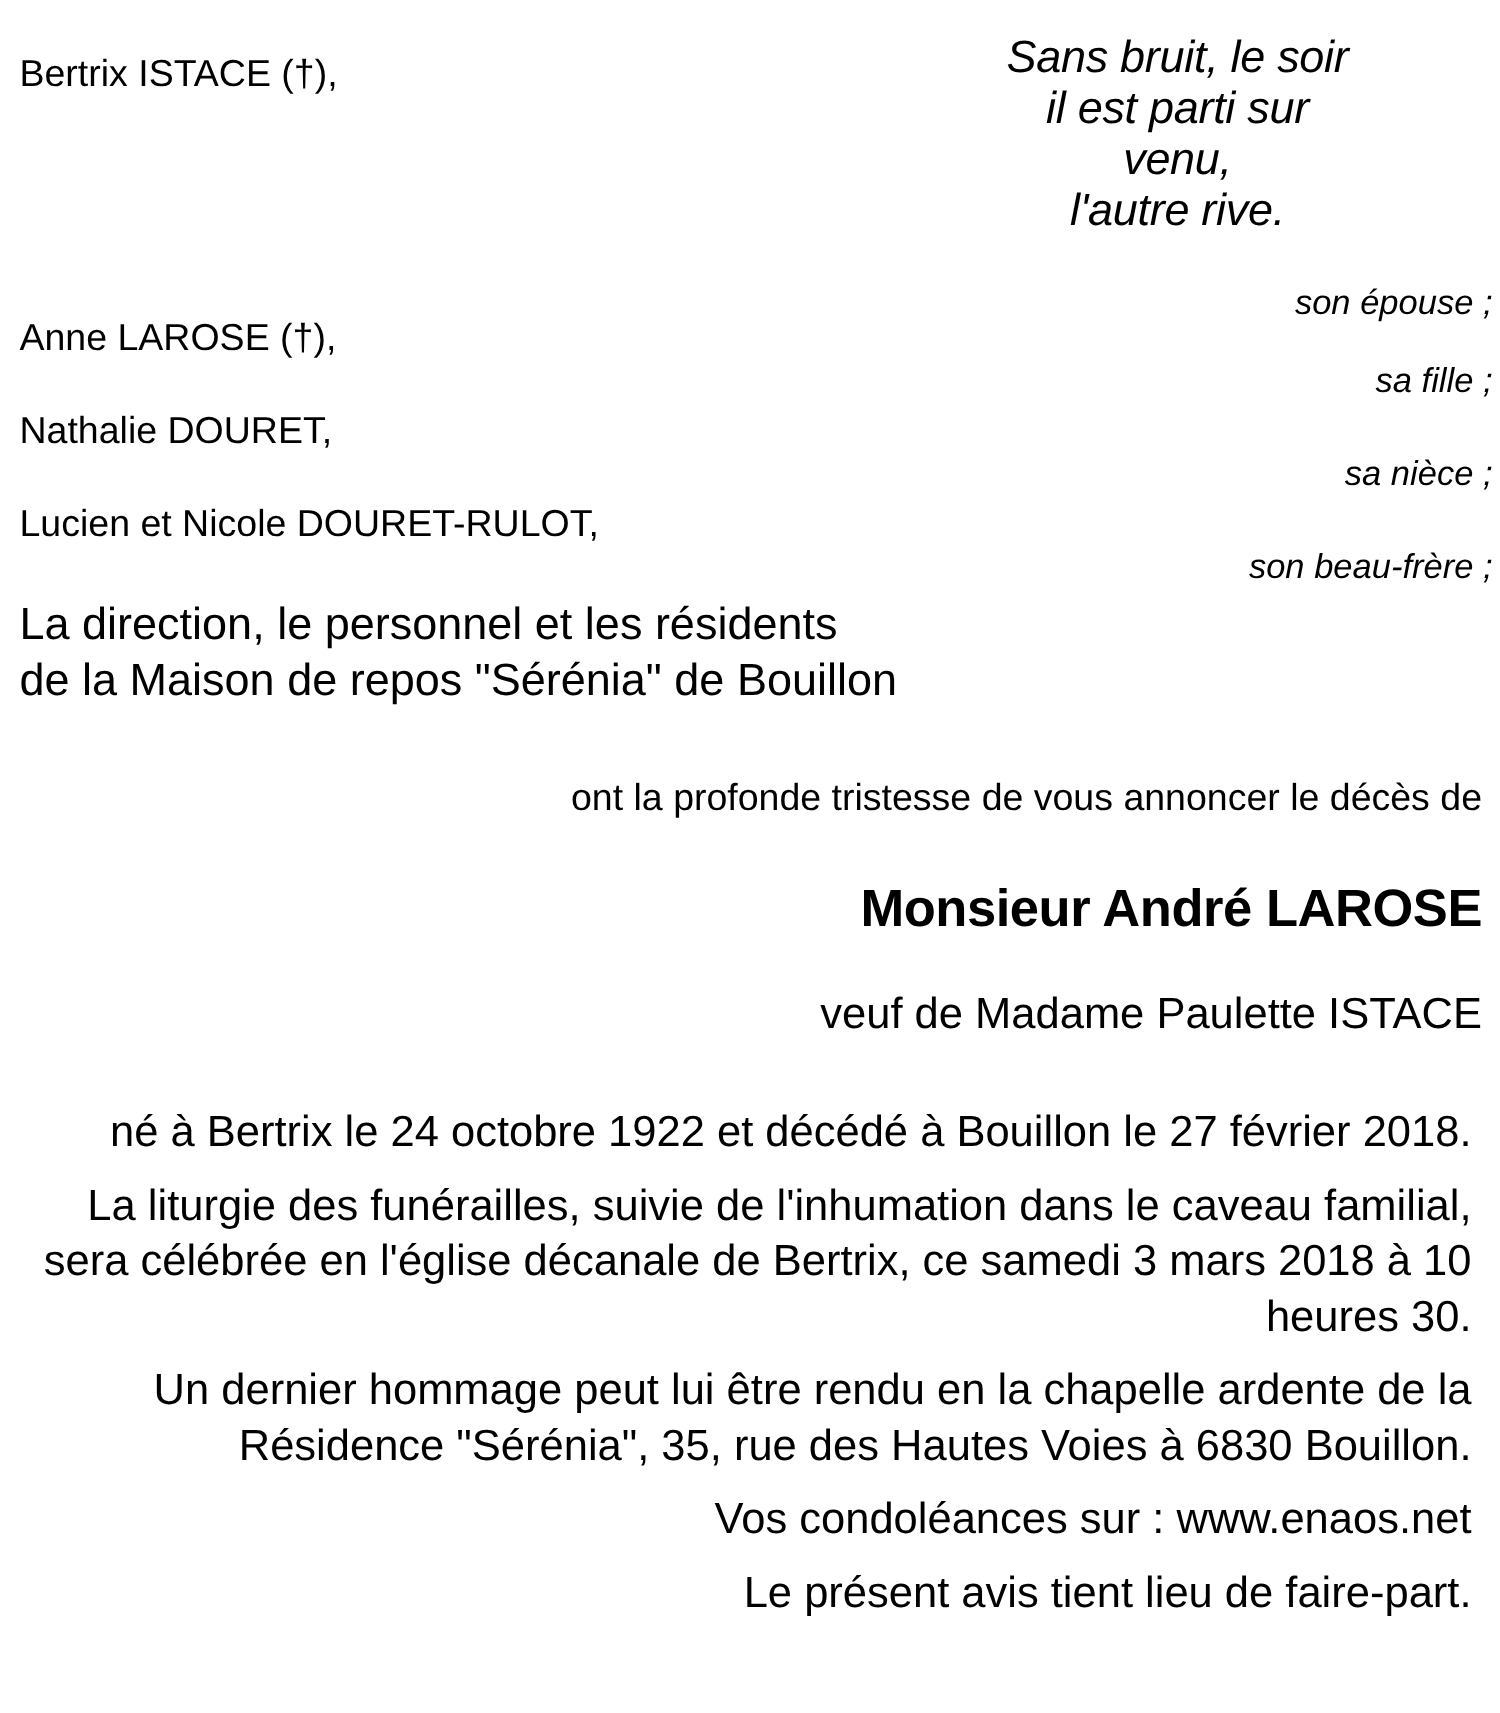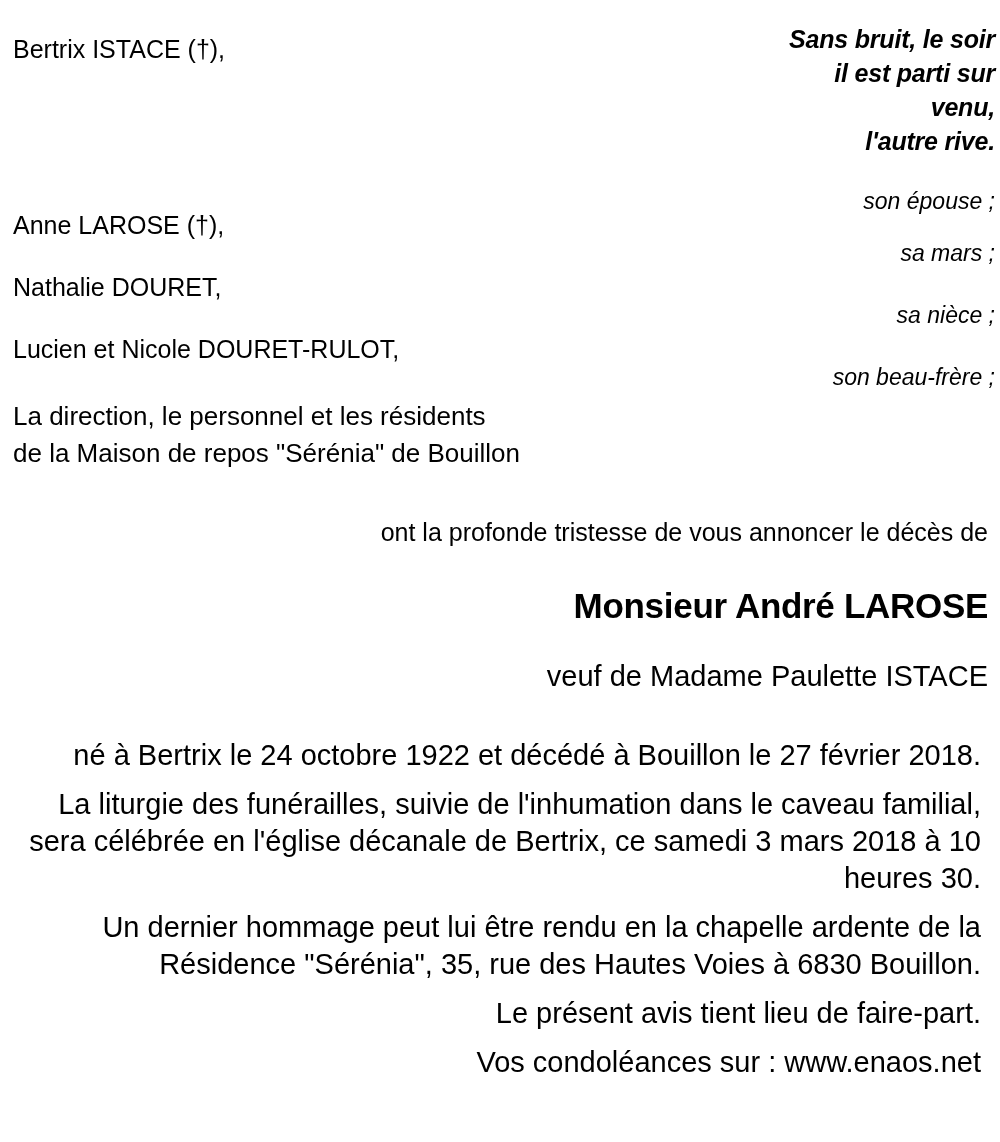--- a/index.html
+++ b/index.html
@@ -30,24 +30,24 @@
     top: 0;
     width: 1000px;
     height: 500px;
   }
 
   .epitaph {
     position: absolute;
     right: 5px;
     top: 22px;
     width: 420px;
-    text-align: right;
+    text-align: center;
     font-style: italic;
-    font-weight: bold;
-    font-size: 25px;
+    font-weight: normal;
+    font-size: 30px;
     line-height: 34px;
     letter-spacing: -0.2px;
   }
   .epitaph-line {
     display: block;
     white-space: nowrap;
   }
 
   .survivor-row {
     position: absolute;
@@ -77,21 +77,21 @@
   .row-1 .survivor-rel { top: 28px; }
   .row-2 { top: 272px; }
   .row-2 .survivor-rel { top: 28px; }
   .row-3 { top: 334px; }
   .row-3 .survivor-rel { top: 28px; }
 
   .org-block {
     position: absolute;
     left: 13px;
     top: 398px;
-    font-size: 26px;
+    font-size: 30px;
     line-height: 37px;
   }
   .org-block span {
     display: block;
     white-space: nowrap;
   }
 
   
   .body-section {
     position: absolute;
@@ -141,21 +141,21 @@
       <span class="epitaph-line">l'autre rive.</span>
     </div>
 
     <div class="survivor-row row-0">
       <span class="survivor-name">Bertrix ISTACE (†),</span>
       <span class="survivor-rel">son épouse ;</span>
     </div>
 
     <div class="survivor-row row-1">
       <span class="survivor-name">Anne LAROSE (†),</span>
-      <span class="survivor-rel">sa mars ;</span>
+      <span class="survivor-rel">sa fille ;</span>
     </div>
 
     <div class="survivor-row row-2">
       <span class="survivor-name">Nathalie DOURET,</span>
       <span class="survivor-rel">sa nièce ;</span>
     </div>
 
     <div class="survivor-row row-3">
       <span class="survivor-name">Lucien et Nicole DOURET-RULOT,</span>
       <span class="survivor-rel">son beau-frère ;</span>
@@ -175,19 +175,19 @@
     <p class="deceased-name">Monsieur André LAROSE</p>
 
     <p class="spouse-line">veuf de Madame Paulette ISTACE</p>
 
     <p class="detail-para tight">né à Bertrix le 24 octobre 1922 et décédé à Bouillon le 27 février 2018.</p>
 
     <p class="detail-para tight">La liturgie des funérailles, suivie de l'inhumation dans le caveau familial, sera célébrée en l'église décanale de Bertrix, ce samedi 3 mars 2018 à 10 heures 30.</p>
 
     <p class="detail-para tight">Un dernier hommage peut lui être rendu en la chapelle ardente de la Résidence "Sérénia", 35, rue des Hautes Voies à 6830 Bouillon.</p>
 
+    <p class="detail-para tight">Vos condoléances sur : www.enaos.net</p>
+
     <p class="detail-para tight">Le présent avis tient lieu de faire-part.</p>
-
-    <p class="detail-para tight">Vos condoléances sur : www.enaos.net</p>
 
   </div>
 
 </div>
 
 </body></html>

